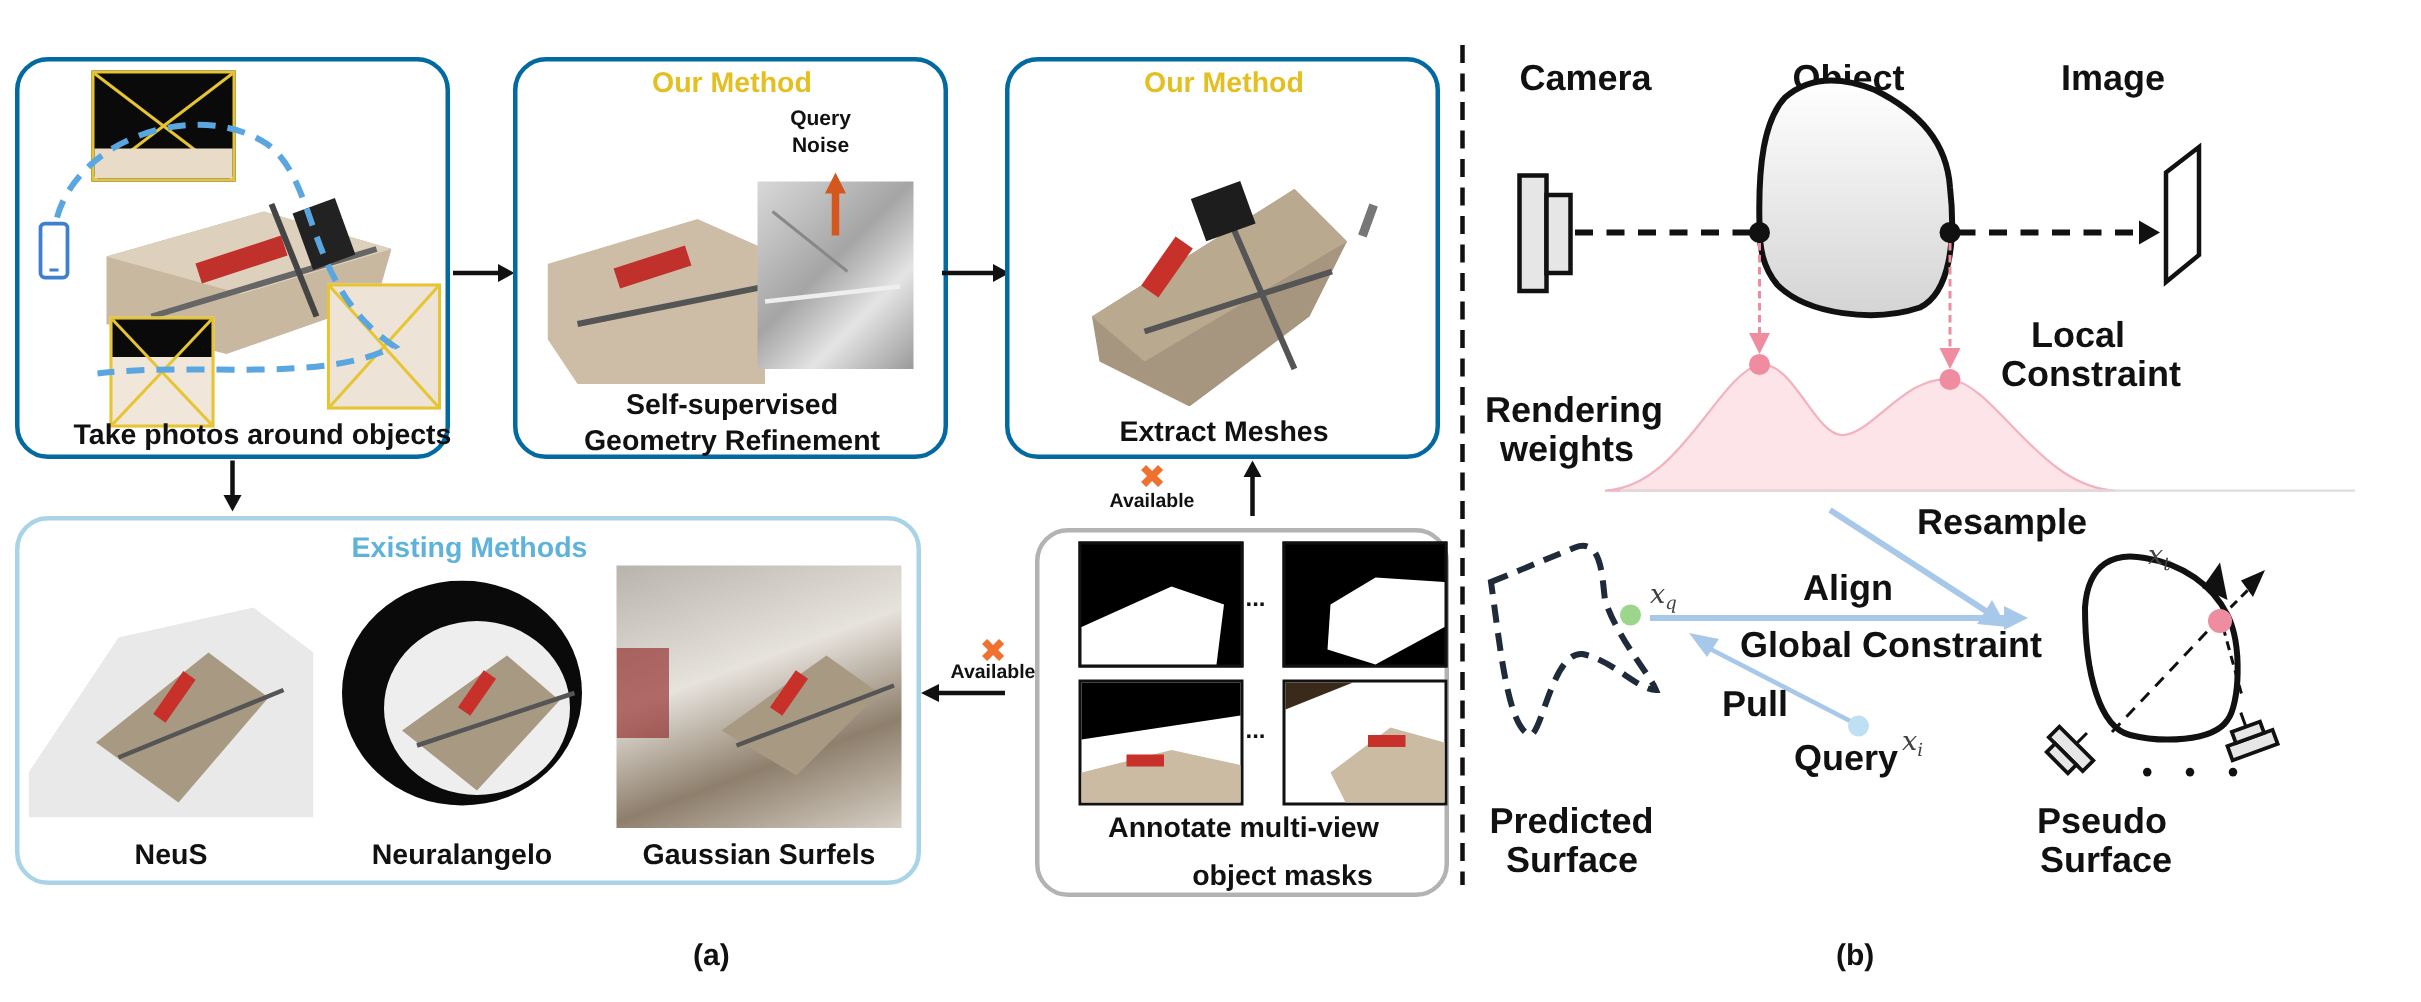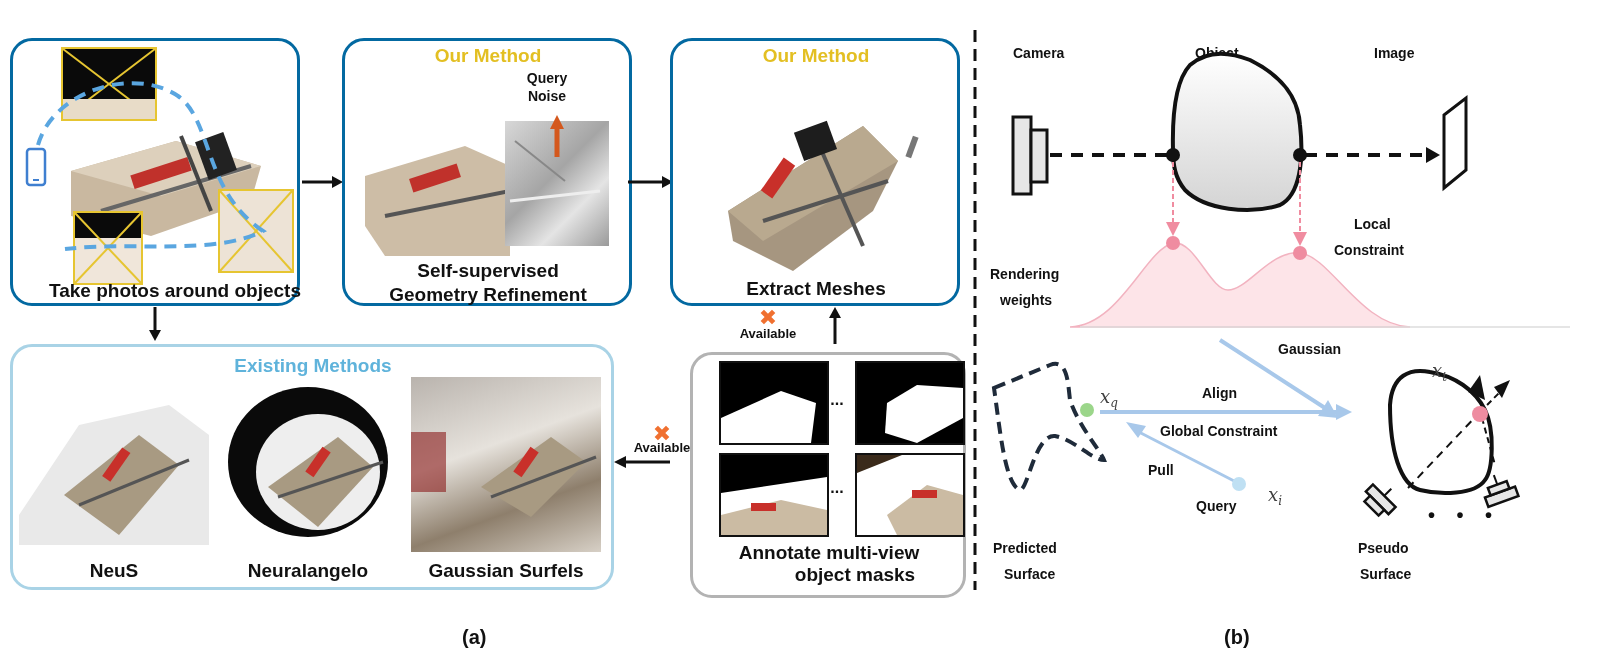--- a/index.html
+++ b/index.html
@@ -5,21 +5,21 @@
   html, body { margin: 0; padding: 0; background: #ffffff; }
   body { width: 1614px; height: 668px; position: relative; overflow: hidden;
          font-family: "Liberation Sans", "DejaVu Sans", sans-serif; color: #111; }
   .abs { position: absolute; }
   .box { position: absolute; border: 3px solid #0369a1; border-radius: 22px; box-sizing: border-box; background: #fff; }
   .box.blue { border-color: #a9d3e6; }
   .box.gray { border-color: #b3b3b3; }
   .title-yellow { color: #e3bf22; font-weight: bold; font-size: 19px; text-align: center; }
   .title-blue { color: #5fb3db; font-weight: bold; font-size: 19px; text-align: center; }
   .cap { font-weight: bold; font-size: 19px; text-align: center; color: #111; line-height: 24px; }
-  .lbl { font-weight: bold; font-size: 14px; color: #111; line-height: 24px; }
+  .lbl { font-weight: bold; font-size: 24px; color: #111; line-height: 24px; }
   .math { font-family: "DejaVu Serif", serif; font-style: italic; font-size: 18px; color: #404040; }
   .sub { font-size: 12px; vertical-align: -4px; }
   .avail { font-weight: bold; font-size: 13px; color: #111; text-align: center; }
   .xmark { color: #f07030; font-weight: bold; font-size: 22px; text-align: center; line-height: 20px; }
   .photo { position: absolute; overflow: hidden; }
   .panel-label { font-weight: bold; font-size: 20px; }
   svg { position: absolute; overflow: visible; }
 </style>
 </head>
 <body>
@@ -191,21 +191,21 @@
   </div>
   <div class="abs" style="left:134px;top:124px;width:20px;font-weight:bold;text-align:center;">...</div>
   <div class="abs" style="left:162px;top:98px;width:106px;height:80px;background:#fff;border:2px solid #111;">
     <svg width="106" height="80">
         <polygon points="0,0 45,0 0,18" fill="#3a2a1a"></polygon>
         <polygon points="30,60 70,30 106,40 106,80 40,80" fill="#cbbba3"></polygon>
         <rect x="55" y="35" width="25" height="8" fill="#c8302a"></rect>
       </svg>
   </div>
   <div class="cap abs" style="left:0;width:272px;top:186px;">Annotate multi-view</div>
-  <div class="cap abs" style="left:0;width:324px;top:208px;">object masks</div>
+  <div class="cap abs" style="left:0;width:324px;top:218px;">object masks</div>
 </div>
 
 <div class="panel-label abs" style="left:462px;top:626px;">(a)</div>
 
 <svg style="left:972px;top:30px;" width="6" height="560">
   <line x1="3" y1="0" x2="3" y2="560" stroke="#111" stroke-width="3" stroke-dasharray="12 7"></line>
 </svg>
 
 <div class="lbl abs" style="left:1013px;top:41px;">Camera</div>
 <div class="lbl abs" style="left:1195px;top:41px;">Object</div>
@@ -280,21 +280,21 @@
     <rect x="-10" y="4" width="20" height="8" fill="#e6e6e6" stroke="#111" stroke-width="2.5"></rect>
     <line x1="0" y1="-6" x2="0" y2="-16" stroke="#111" stroke-width="2"></line>
   </g>
   <g transform="translate(520,162) rotate(-20)">
     <rect x="-16" y="0" width="32" height="10" fill="#e6e6e6" stroke="#111" stroke-width="2.5"></rect>
     <rect x="-10" y="-8" width="20" height="8" fill="#e6e6e6" stroke="#111" stroke-width="2.5"></rect>
     <line x1="0" y1="-8" x2="0" y2="-18" stroke="#111" stroke-width="2"></line>
   </g>
 </svg>
 
-<div class="lbl abs" style="left:1278px;top:337px;">Gaussian</div>
+<div class="lbl abs" style="left:1278px;top:337px;">Resample</div>
 <div class="lbl abs" style="left:1202px;top:381px;">Align</div>
 <div class="lbl abs" style="left:1160px;top:419px;">Global Constraint</div>
 <div class="lbl abs" style="left:1148px;top:458px;">Pull</div>
 <div class="lbl abs" style="left:1196px;top:494px;">Query</div>
 
 <div class="math abs" style="left:1100px;top:386px;"><span>x</span><span class="sub">q</span></div>
 <div class="math abs" style="left:1240px;top:484px;margin-left:28px;"><span>x</span><span class="sub">i</span></div>
 <div class="math abs" style="left:1432px;top:360px;"><span>x</span><span class="sub">t</span></div>
 
 <div class="abs" style="left:1428px;top:504px;font-size:20px;font-weight:bold;letter-spacing:8px;">• • •</div>

